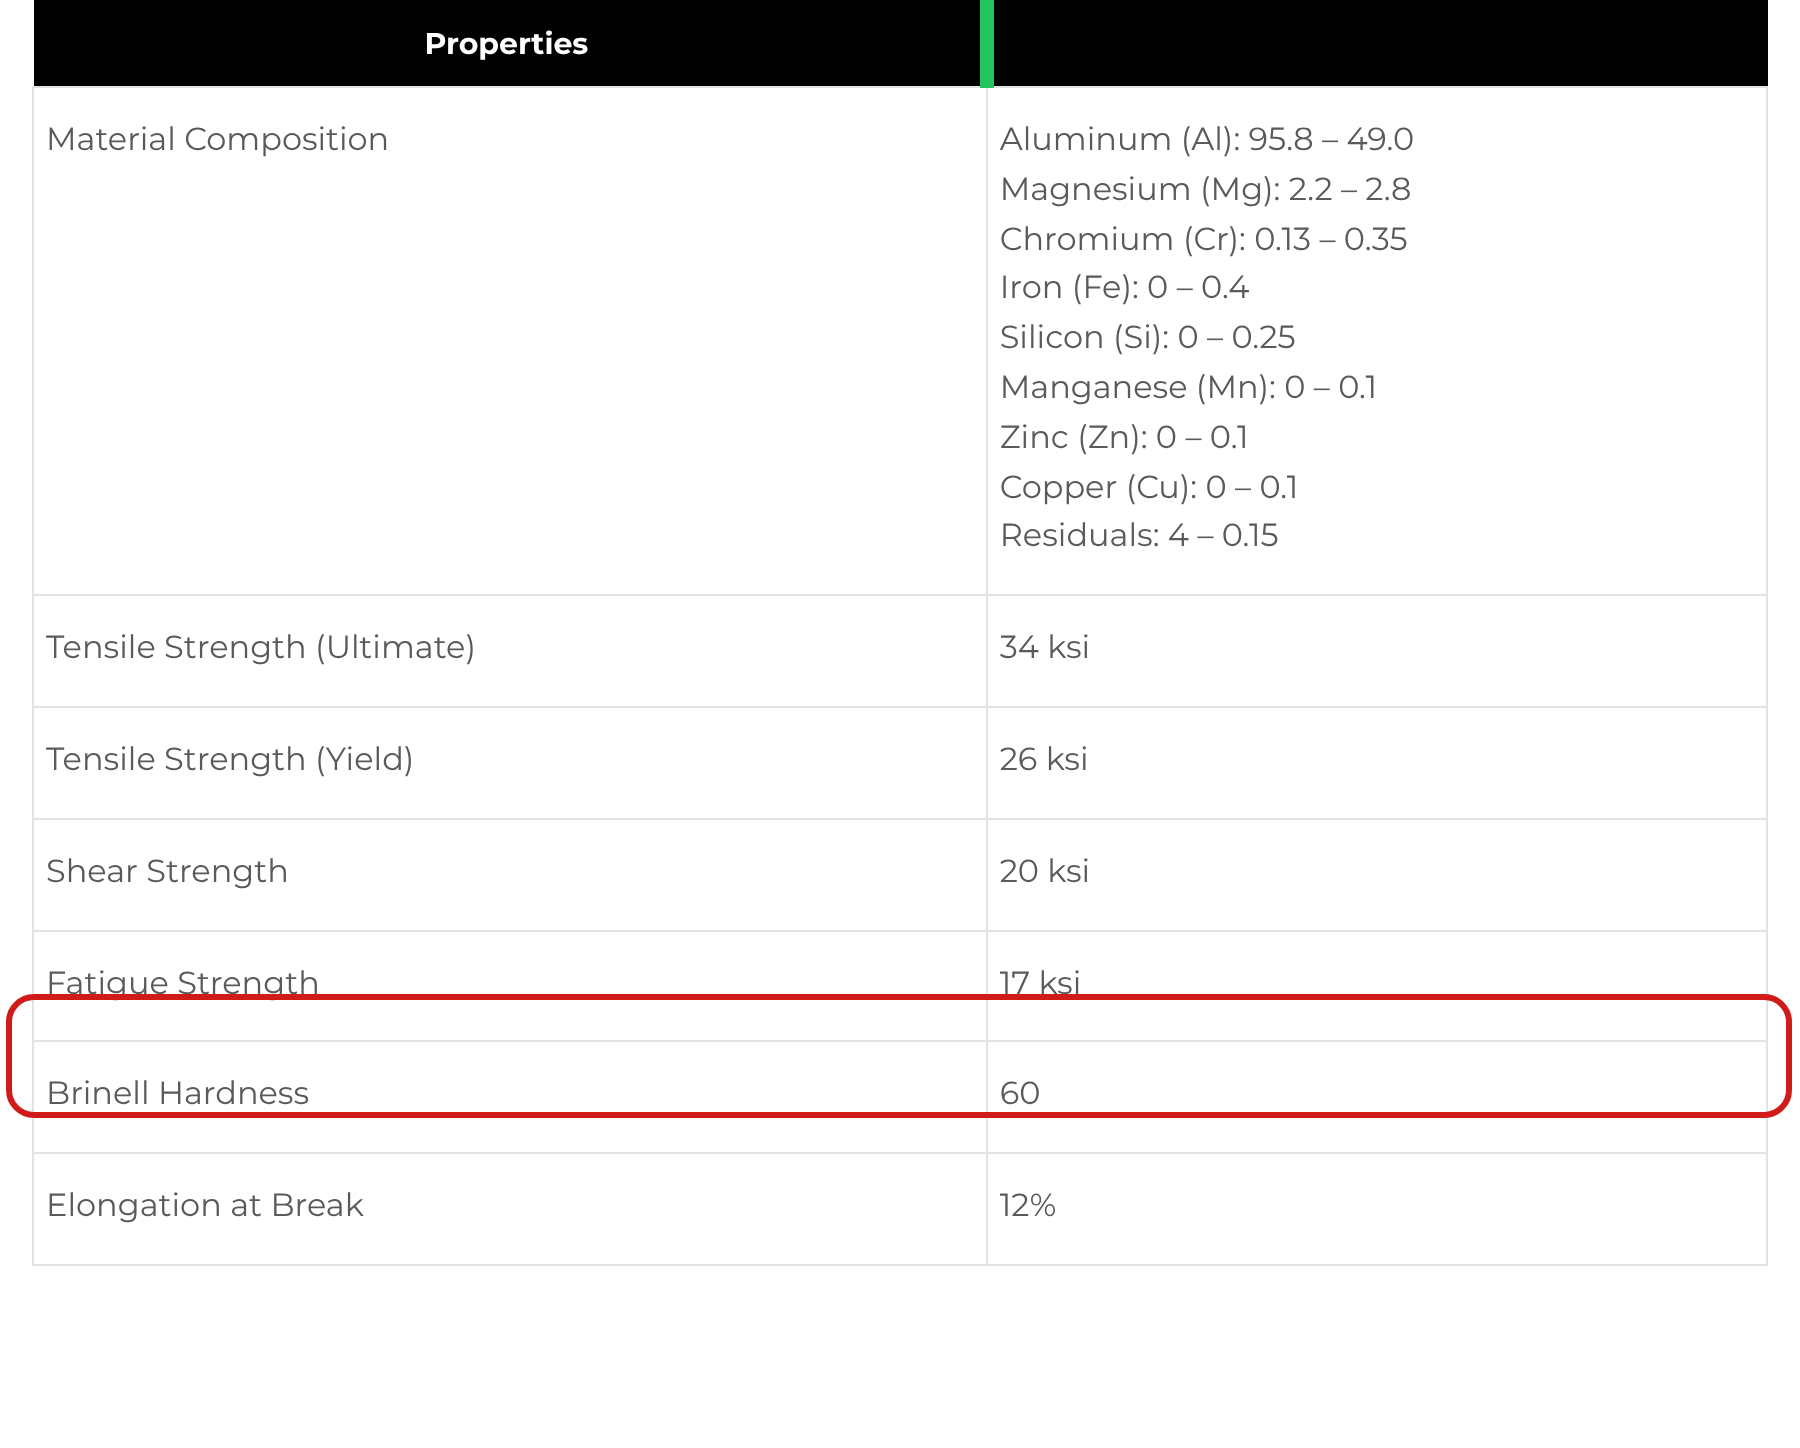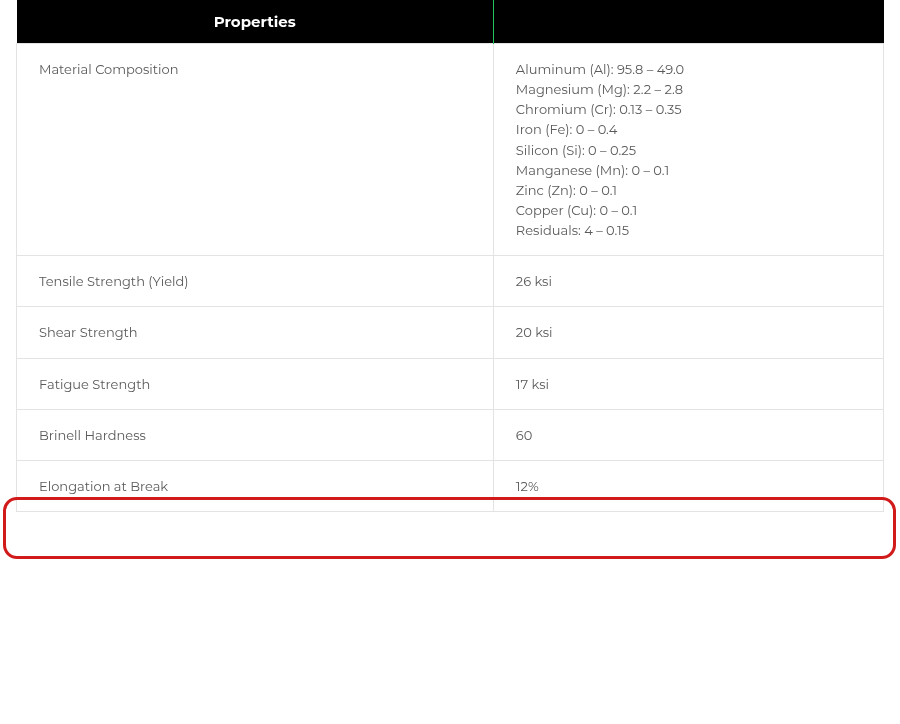--- a/index.html
+++ b/index.html
@@ -22,28 +22,28 @@
     thead th {
       background: #000000;
       color: #ffffff;
       font-weight: 700;
       font-size: 15px;
       text-align: center;
       padding: 12px 0;
     }
     thead th.left-head {
       width: 55%;
-      border-right: 1px solid #22c55e;
+      border-right: 7px solid #22c55e;
     }
     thead th.right-head {
       width: 45%;
     }
     tbody td {
-      padding: 15px 22px;
-      font-size: 13px;
+      padding: 15px 6px;
+      font-size: 16px;
       color: #5a5a5a;
       border: 1px solid #e3e3e3;
       vertical-align: top;
       line-height: 1.55;
     }
     tbody td.label {
       width: 55%;
     }
     tbody td.value {
       width: 45%;
@@ -73,20 +73,24 @@
           <th class="left-head">Properties</th>
           <th class="right-head"></th>
         </tr>
       </thead>
       <tbody id="tbody">
           <tr>
             <td class="label">Material Composition</td>
             <td class="value"><span>Aluminum (Al): 95.8 – 49.0</span><br><span>Magnesium (Mg): 2.2 – 2.8</span><br><span>Chromium (Cr): 0.13 – 0.35</span><br><span>Iron (Fe): 0 – 0.4</span><br><span>Silicon (Si): 0 – 0.25</span><br><span>Manganese (Mn): 0 – 0.1</span><br><span>Zinc (Zn): 0 – 0.1</span><br><span>Copper (Cu): 0 – 0.1</span><br><span>Residuals: 4 – 0.15</span></td>
           </tr>
           <tr>
+            <td class="label">Tensile Strength (Ultimate)</td>
+            <td class="value">34 ksi</td>
+          </tr>
+          <tr>
             <td class="label">Tensile Strength (Yield)</td>
             <td class="value">26 ksi</td>
           </tr>
           <tr>
             <td class="label">Shear Strength</td>
             <td class="value">20 ksi</td>
           </tr>
           <tr>
             <td class="label">Fatigue Strength</td>
             <td class="value">17 ksi</td>

